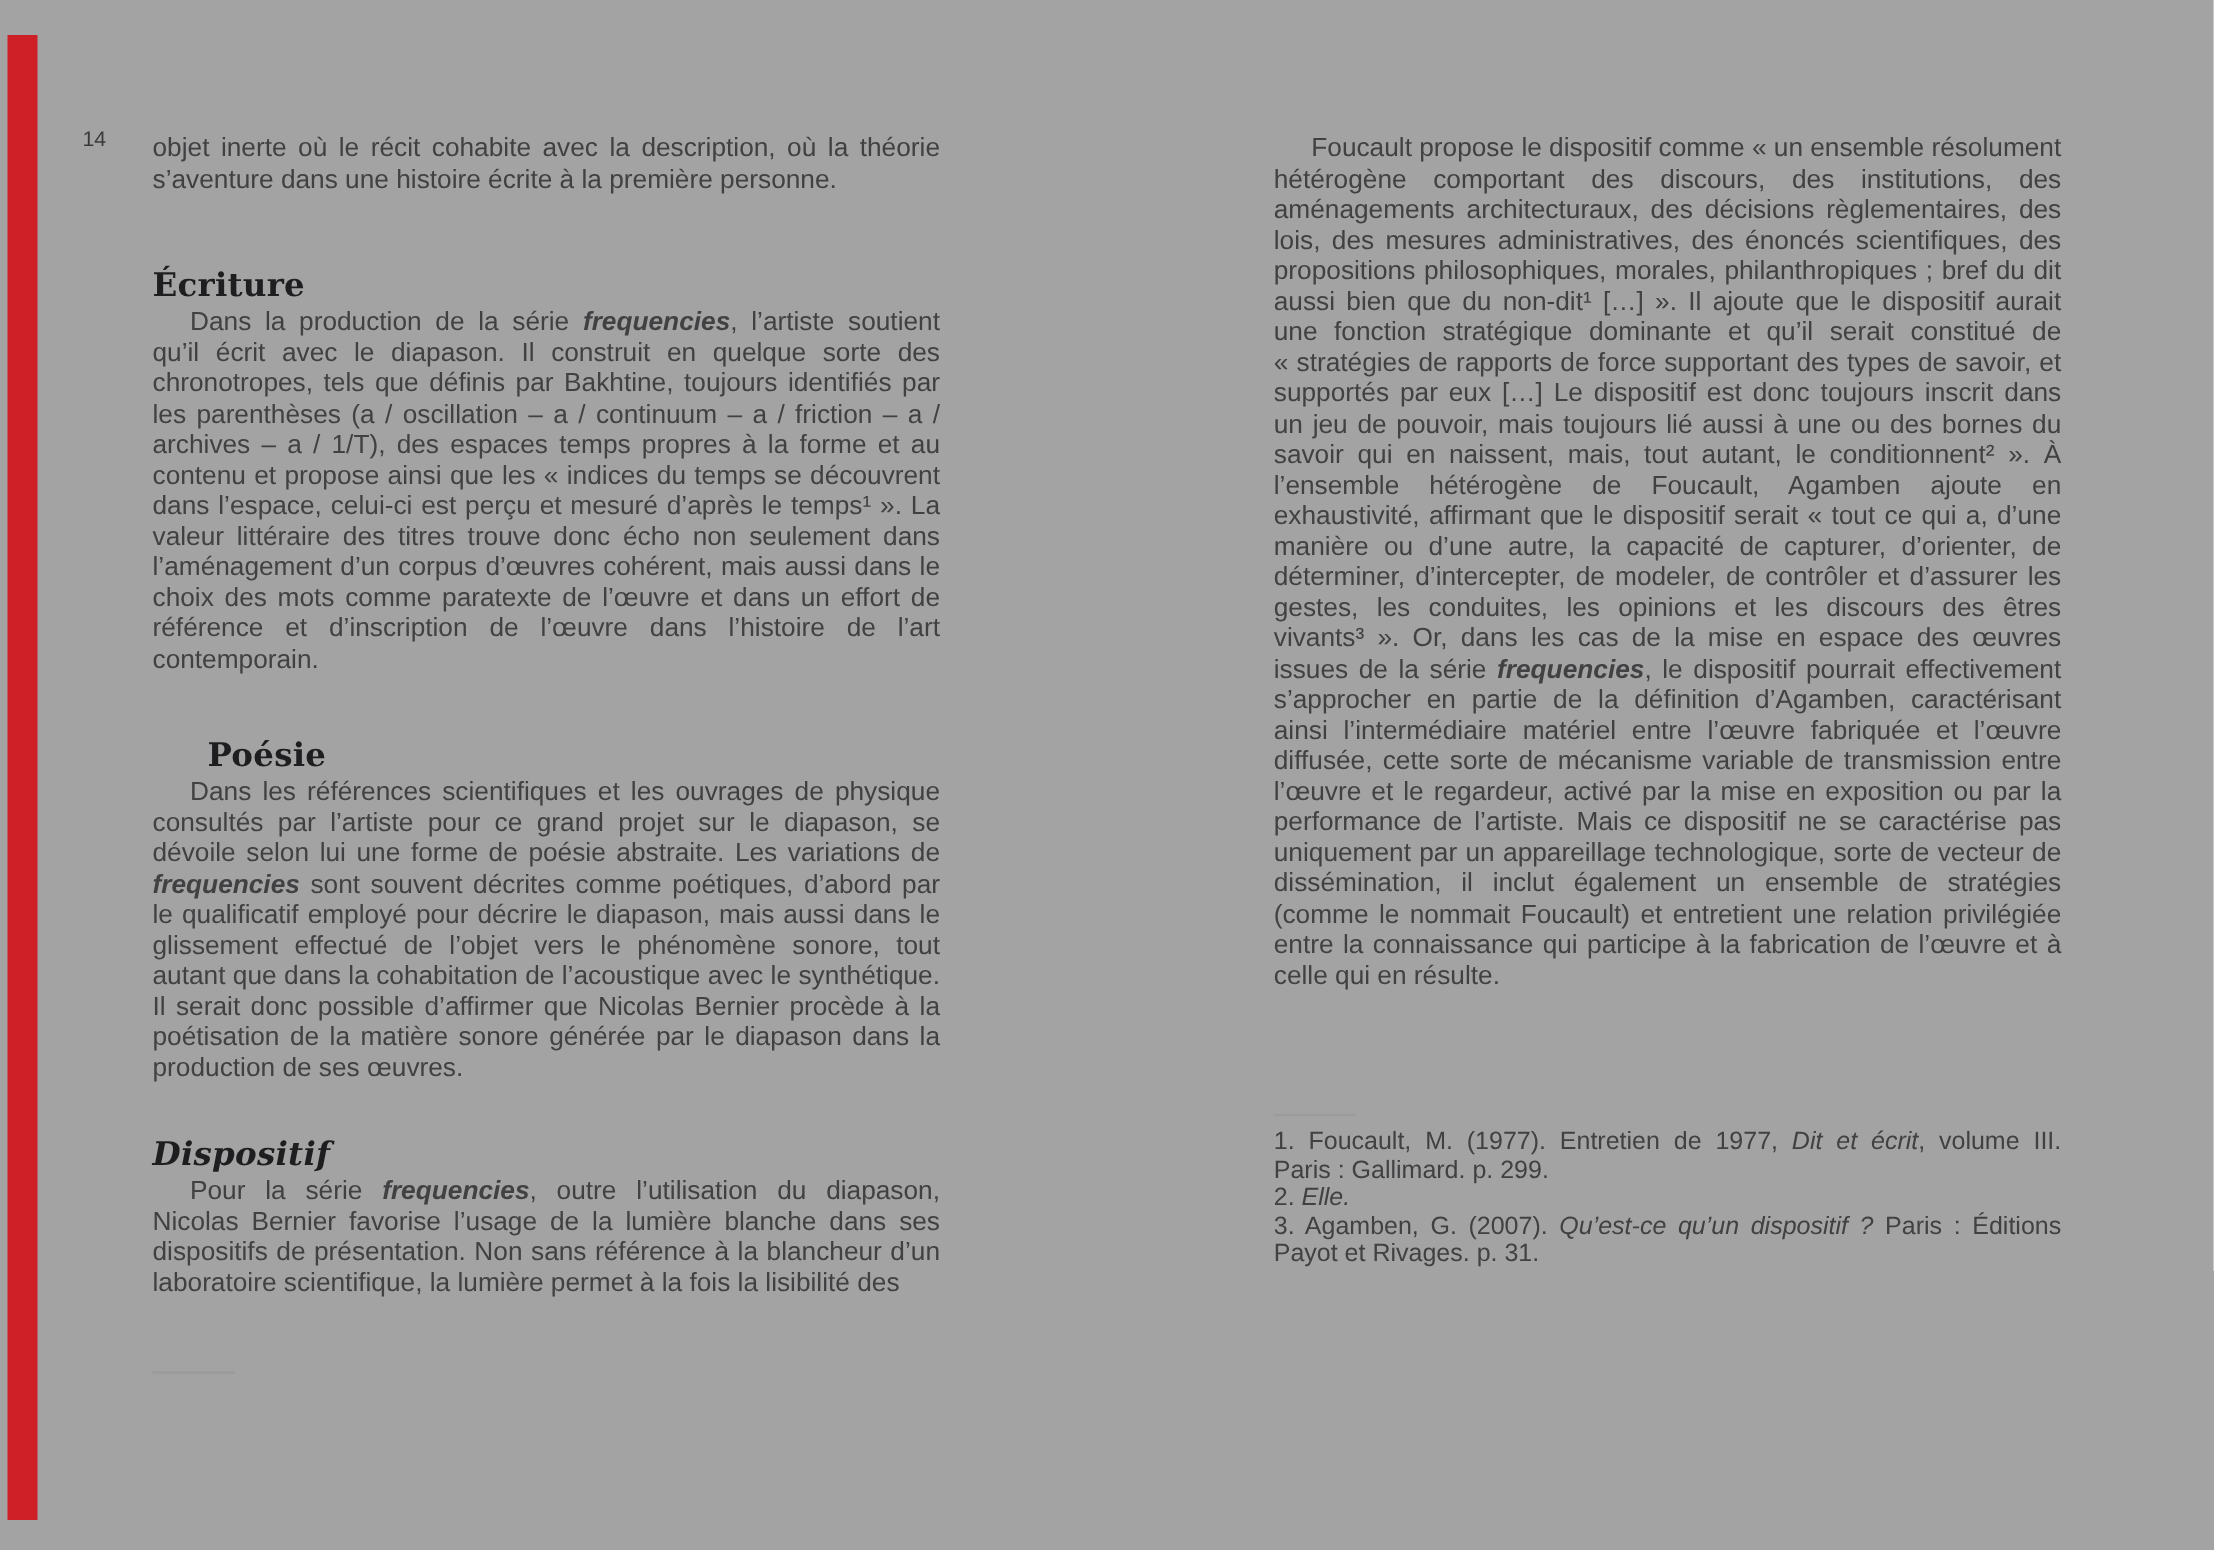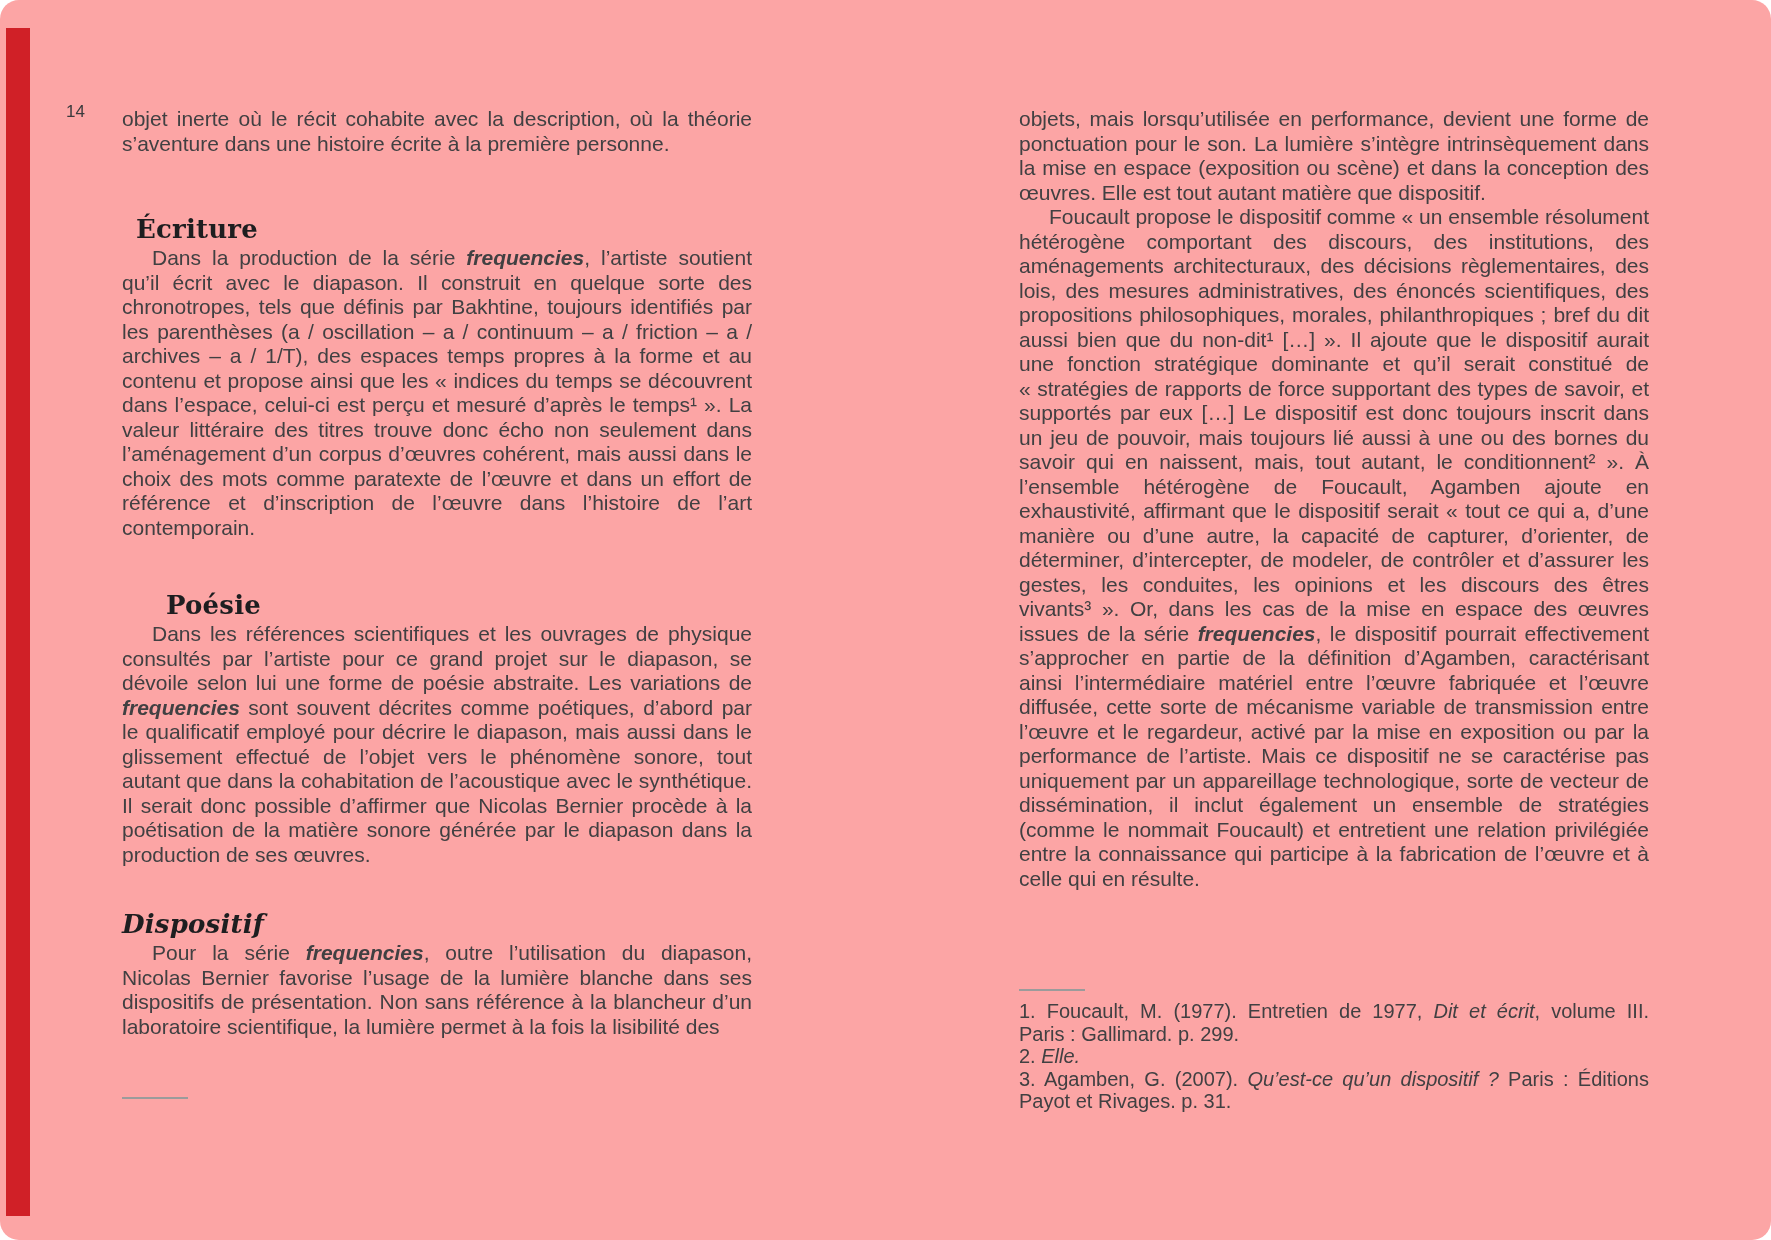--- a/index.html
+++ b/index.html
@@ -1,33 +1,33 @@
 <!DOCTYPE html>
 <html lang="fr"><head>
 <meta charset="utf-8">
 <style>
   * { margin:0; padding:0; box-sizing:border-box; }
   html,body { background:#ffffff; }
   .canvas {
-    position:relative; width:1771px; height:1240px; background:#fca5a5;
-    font-family:"Liberation Sans", sans-serif; color:#3f3f41; overflow:hidden;border-radius:19px;
+    position:relative; width:1771px; height:1240px; background:#a3a3a3;
+    font-family:"Liberation Sans", sans-serif; color:#3f3f41; overflow:hidden;
   }
   .red-band { position:absolute; left:6px; top:28px; width:24px; height:1188px; background:#d02027; }
   .pagenum { position:absolute; font-size:17px; color:#3a3a3c; }
   .pn-left  { left:66px;  top:102px; }
   .pn-right { left:1776px; top:102px; }
 
   .col { position:absolute; top:107px; width:630px; font-size:21px; line-height:24.5px;
          text-align:justify; color:#414042; }
   .col-left  { left:122px; }
   .col-right { left:1019px; }
 
   .sec-heading { font-family:"DejaVu Serif", serif; font-weight:700; font-size:26px;
                  line-height:34px; color:#1e1e20; text-align:left; letter-spacing:0.2px; }
-  .mt-h1 { margin-top:56px;margin-left:14px; }
+  .mt-h1 { margin-top:56px; }
   .mt-h2 { margin-top:48px;margin-left:44px; }
   .mt-h3 { margin-top:40px;font-style:italic; }
   p.ind { text-indent:30px; }
   .bi { font-weight:700; font-style:italic; }
   .it { font-style:italic; }
 
   .footnotes { font-size:20px; line-height:22.5px; text-align:justify; color:#414042; }
   .fn-left  { margin-top:58px; }
   .fn-right { margin-top:98px; }
   .fn-rule { width:66px; border-top:2px solid #9b9b9b; margin-bottom:9px; }
@@ -53,21 +53,20 @@
 
     <h2 class="sec-heading mt-h3">Dispositif</h2>
     <p class="ind">Pour la série <span class="bi">frequencies</span>, outre l’utilisation du diapason, Nicolas Bernier favorise l’usage de la lumière blanche dans ses dispositifs de présentation. Non sans référence à la blancheur d’un laboratoire scientifique, la lumière permet à la fois la lisibilité des</p>
 
     <div class="footnotes fn-left">
       <div class="fn-rule"></div>
     </div>
   </div>
 
   <div class="col col-right">
-    <p>objets, mais lorsqu’utilisée en performance, devient une forme de ponctuation pour le son. La lumière s’intègre intrinsèquement dans la mise en espace (exposition ou scène) et dans la conception des œuvres. Elle est tout autant matière que dispositif.</p>
     <p class="ind">Foucault propose le dispositif comme «&nbsp;un ensemble résolument hétérogène comportant des discours, des institutions, des aménagements architecturaux, des décisions règlementaires, des lois, des mesures administratives, des énoncés scientifiques, des propositions philosophiques, morales, philanthropiques&nbsp;; bref du dit aussi bien que du non-dit¹ […]&nbsp;». Il ajoute que le dispositif aurait une fonction stratégique dominante et qu’il serait constitué de «&nbsp;stratégies de rapports de force supportant des types de savoir, et supportés par eux […] Le dispositif est donc toujours inscrit dans un jeu de pouvoir, mais toujours lié aussi à une ou des bornes du savoir qui en naissent, mais, tout autant, le conditionnent²&nbsp;». À l’ensemble hétérogène de Foucault, Agamben ajoute en exhaustivité, affirmant que le dispositif serait «&nbsp;tout ce qui a, d’une manière ou d’une autre, la capacité de capturer, d’orienter, de déterminer, d’intercepter, de modeler, de contrôler et d’assurer les gestes, les conduites, les opinions et les discours des êtres vivants³&nbsp;». Or, dans les cas de la mise en espace des œuvres issues de la série <span class="bi">frequencies</span>, le dispositif pourrait effectivement s’approcher en partie de la définition d’Agamben, caractérisant ainsi l’intermédiaire matériel entre l’œuvre fabriquée et l’œuvre diffusée, cette sorte de mécanisme variable de transmission entre l’œuvre et le regardeur, activé par la mise en exposition ou par la performance de l’artiste. Mais ce dispositif ne se caractérise pas uniquement par un appareillage technologique, sorte de vecteur de dissémination, il inclut également un ensemble de stratégies (comme le nommait Foucault) et entretient une relation privilégiée entre la connaissance qui participe à la fabrication de l’œuvre et à celle qui en résulte.</p>
 
     <div class="footnotes fn-right">
       <div class="fn-rule"></div>
       <p>1. Foucault, M. (1977). Entretien de 1977, <span class="it">Dit et écrit</span>, volume III. Paris&nbsp;: Gallimard. p. 299.</p>
       <p>2. <span class="it">Elle.</span></p>
       <p>3. Agamben, G. (2007). <span class="it">Qu’est-ce qu’un dispositif&nbsp;?</span> Paris&nbsp;: Éditions Payot et Rivages. p. 31.</p>
     </div>
   </div>
 

